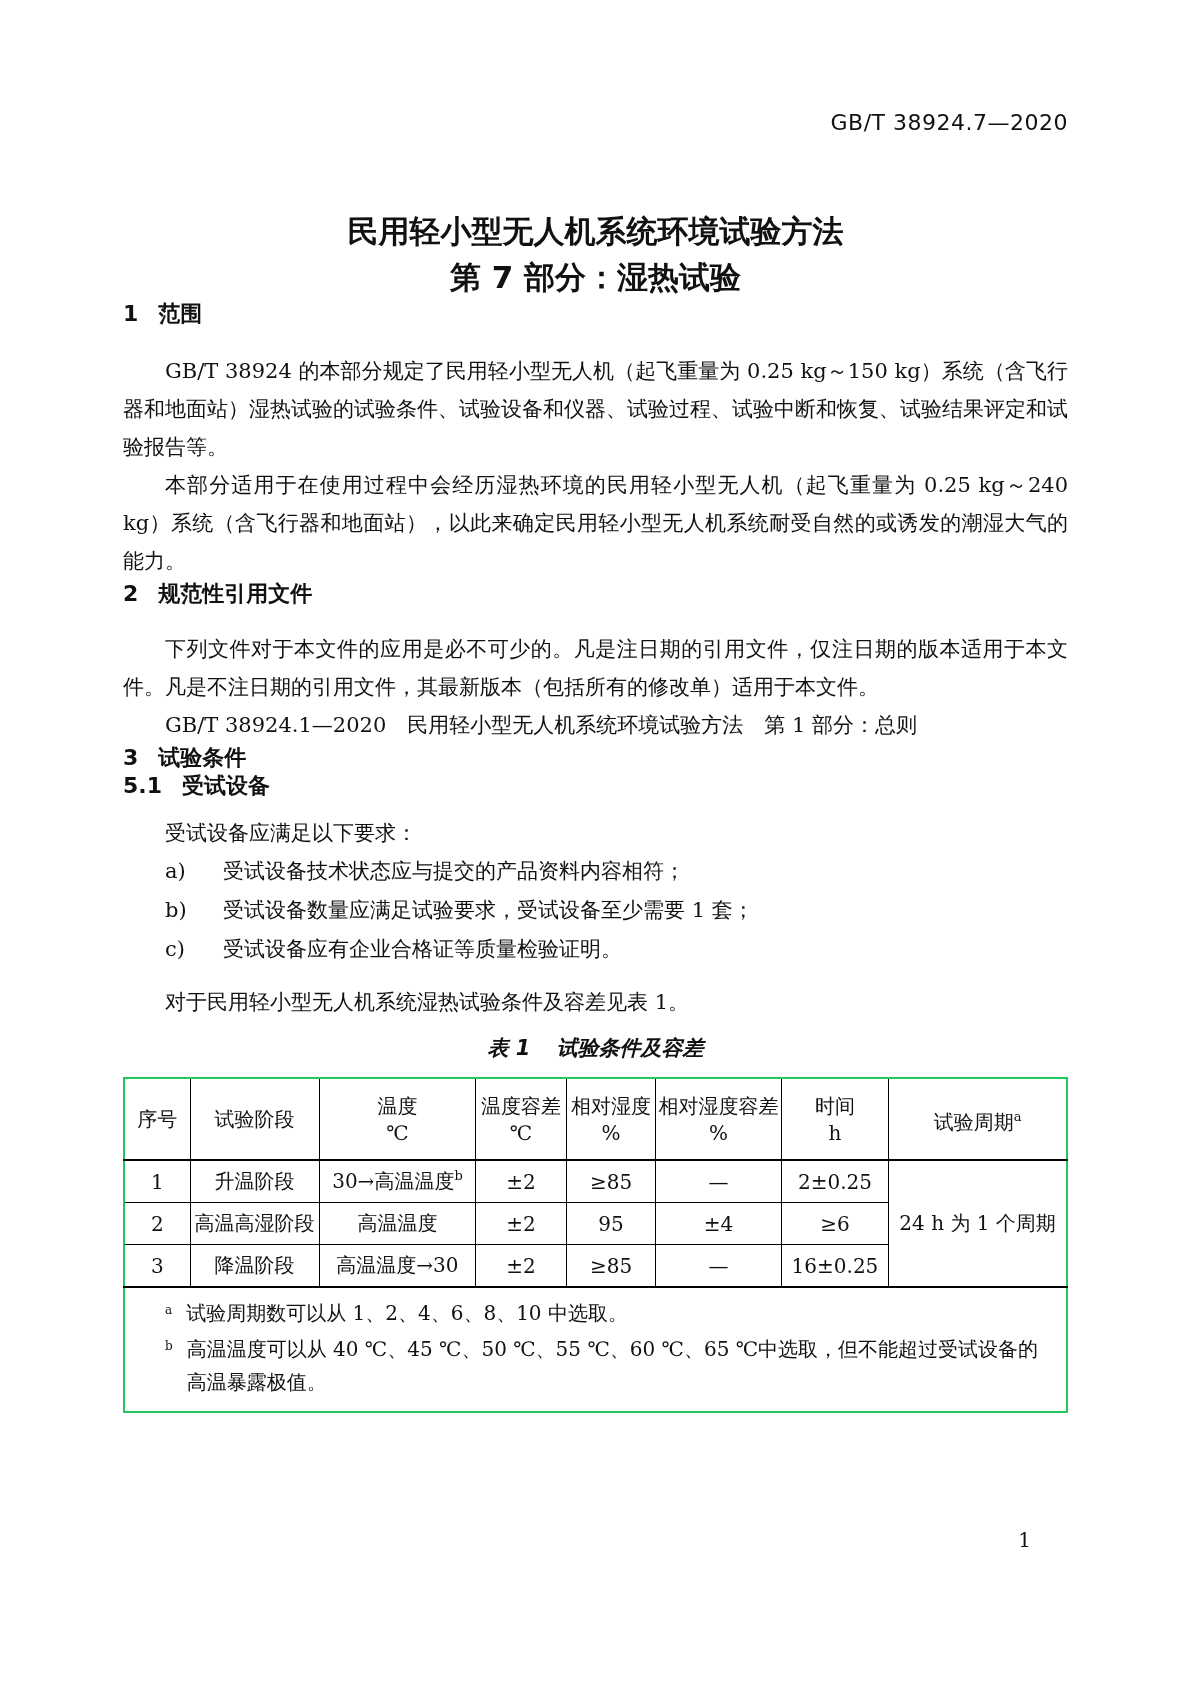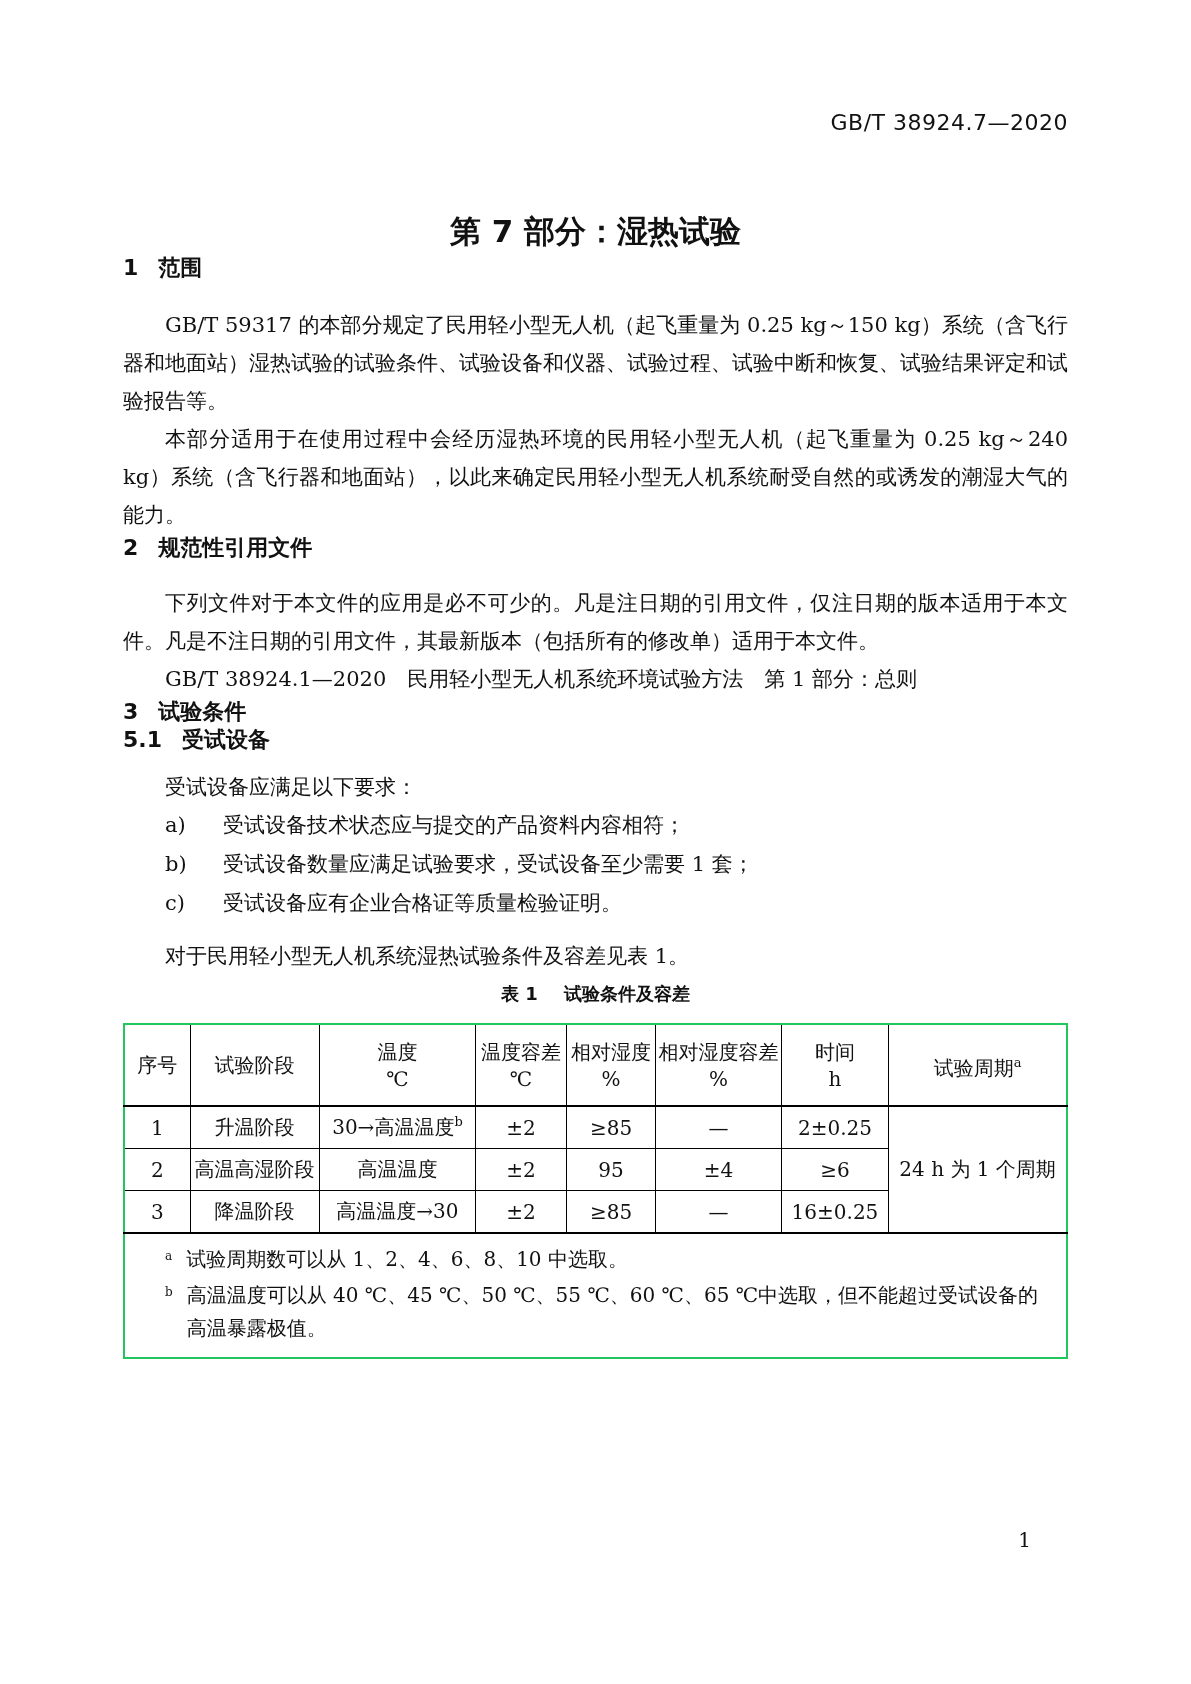--- a/index.html
+++ b/index.html
@@ -51,23 +51,23 @@
   .ref-line { text-indent:2em; font-size:21px; line-height:38px; margin:0; }
 
   .req-list { margin:0; padding:0; list-style:none; }
   .req-list li {
     display:flex; padding-left:42px;
     font-size:21px; line-height:39px;
   }
   .req-list .marker { width:26px; margin-right:32px; flex:none; }
 
   .tbl-caption {
-    margin-top:4px; text-align:center;
-    font-family:"DejaVu Sans","Liberation Sans",sans-serif;
-    font-weight:bold; font-size:18px; line-height:30px;
+    margin-top:12px; text-align:center;
+    font-family:"DejaVu Sans","Liberation Sans",sans-serif;
+    font-weight:bold; font-size:21px; line-height:30px;font-style:italic;
   }
   .tbl-caption .cap-label { margin-right:26px; }
 
   table.cond-table {
     width:100%; margin-top:14px;
     border-collapse:collapse;
     border:2px solid #22c55e;
     font-size:20px;
   }
   .cond-table th, .cond-table td {
@@ -93,28 +93,29 @@
   }
 </style>
 </head>
 <body>
 
 <div class="content">
 
   <div class="doc-header">GB/T 38924.7—2020</div>
 
   <h1 class="doc-title">
+    <span class="t-line">民用轻小型无人机系统环境试验方法</span>
     <span class="t-line">第 7 部分：湿热试验</span>
   </h1>
 
   <h2 class="sec-h mt-h1">
     <span class="h-num">1</span>
     <span>范围</span>
   </h2>
-  <p class="para mt-p1">GB/T 59317 的本部分规定了民用轻小型无人机（起飞重量为 0.25 kg～150 kg）系统（含飞行器和地面站）湿热试验的试验条件、试验设备和仪器、试验过程、试验中断和恢复、试验结果评定和试验报告等。</p>
+  <p class="para mt-p1">GB/T 38924 的本部分规定了民用轻小型无人机（起飞重量为 0.25 kg～150 kg）系统（含飞行器和地面站）湿热试验的试验条件、试验设备和仪器、试验过程、试验中断和恢复、试验结果评定和试验报告等。</p>
   <p class="para">本部分适用于在使用过程中会经历湿热环境的民用轻小型无人机（起飞重量为 0.25 kg～240 kg）系统（含飞行器和地面站），以此来确定民用轻小型无人机系统耐受自然的或诱发的潮湿大气的能力。</p>
 
   <h2 class="sec-h mt-s2">
     <span class="h-num">2</span>
     <span>规范性引用文件</span>
   </h2>
   <p class="para mt-p2">下列文件对于本文件的应用是必不可少的。凡是注日期的引用文件，仅注日期的版本适用于本文件。凡是不注日期的引用文件，其最新版本（包括所有的修改单）适用于本文件。</p>
   <p class="ref-line">GB/T 38924.1—2020　民用轻小型无人机系统环境试验方法　第 1 部分：总则</p>
 
   <h2 class="sec-h mt-s3">

